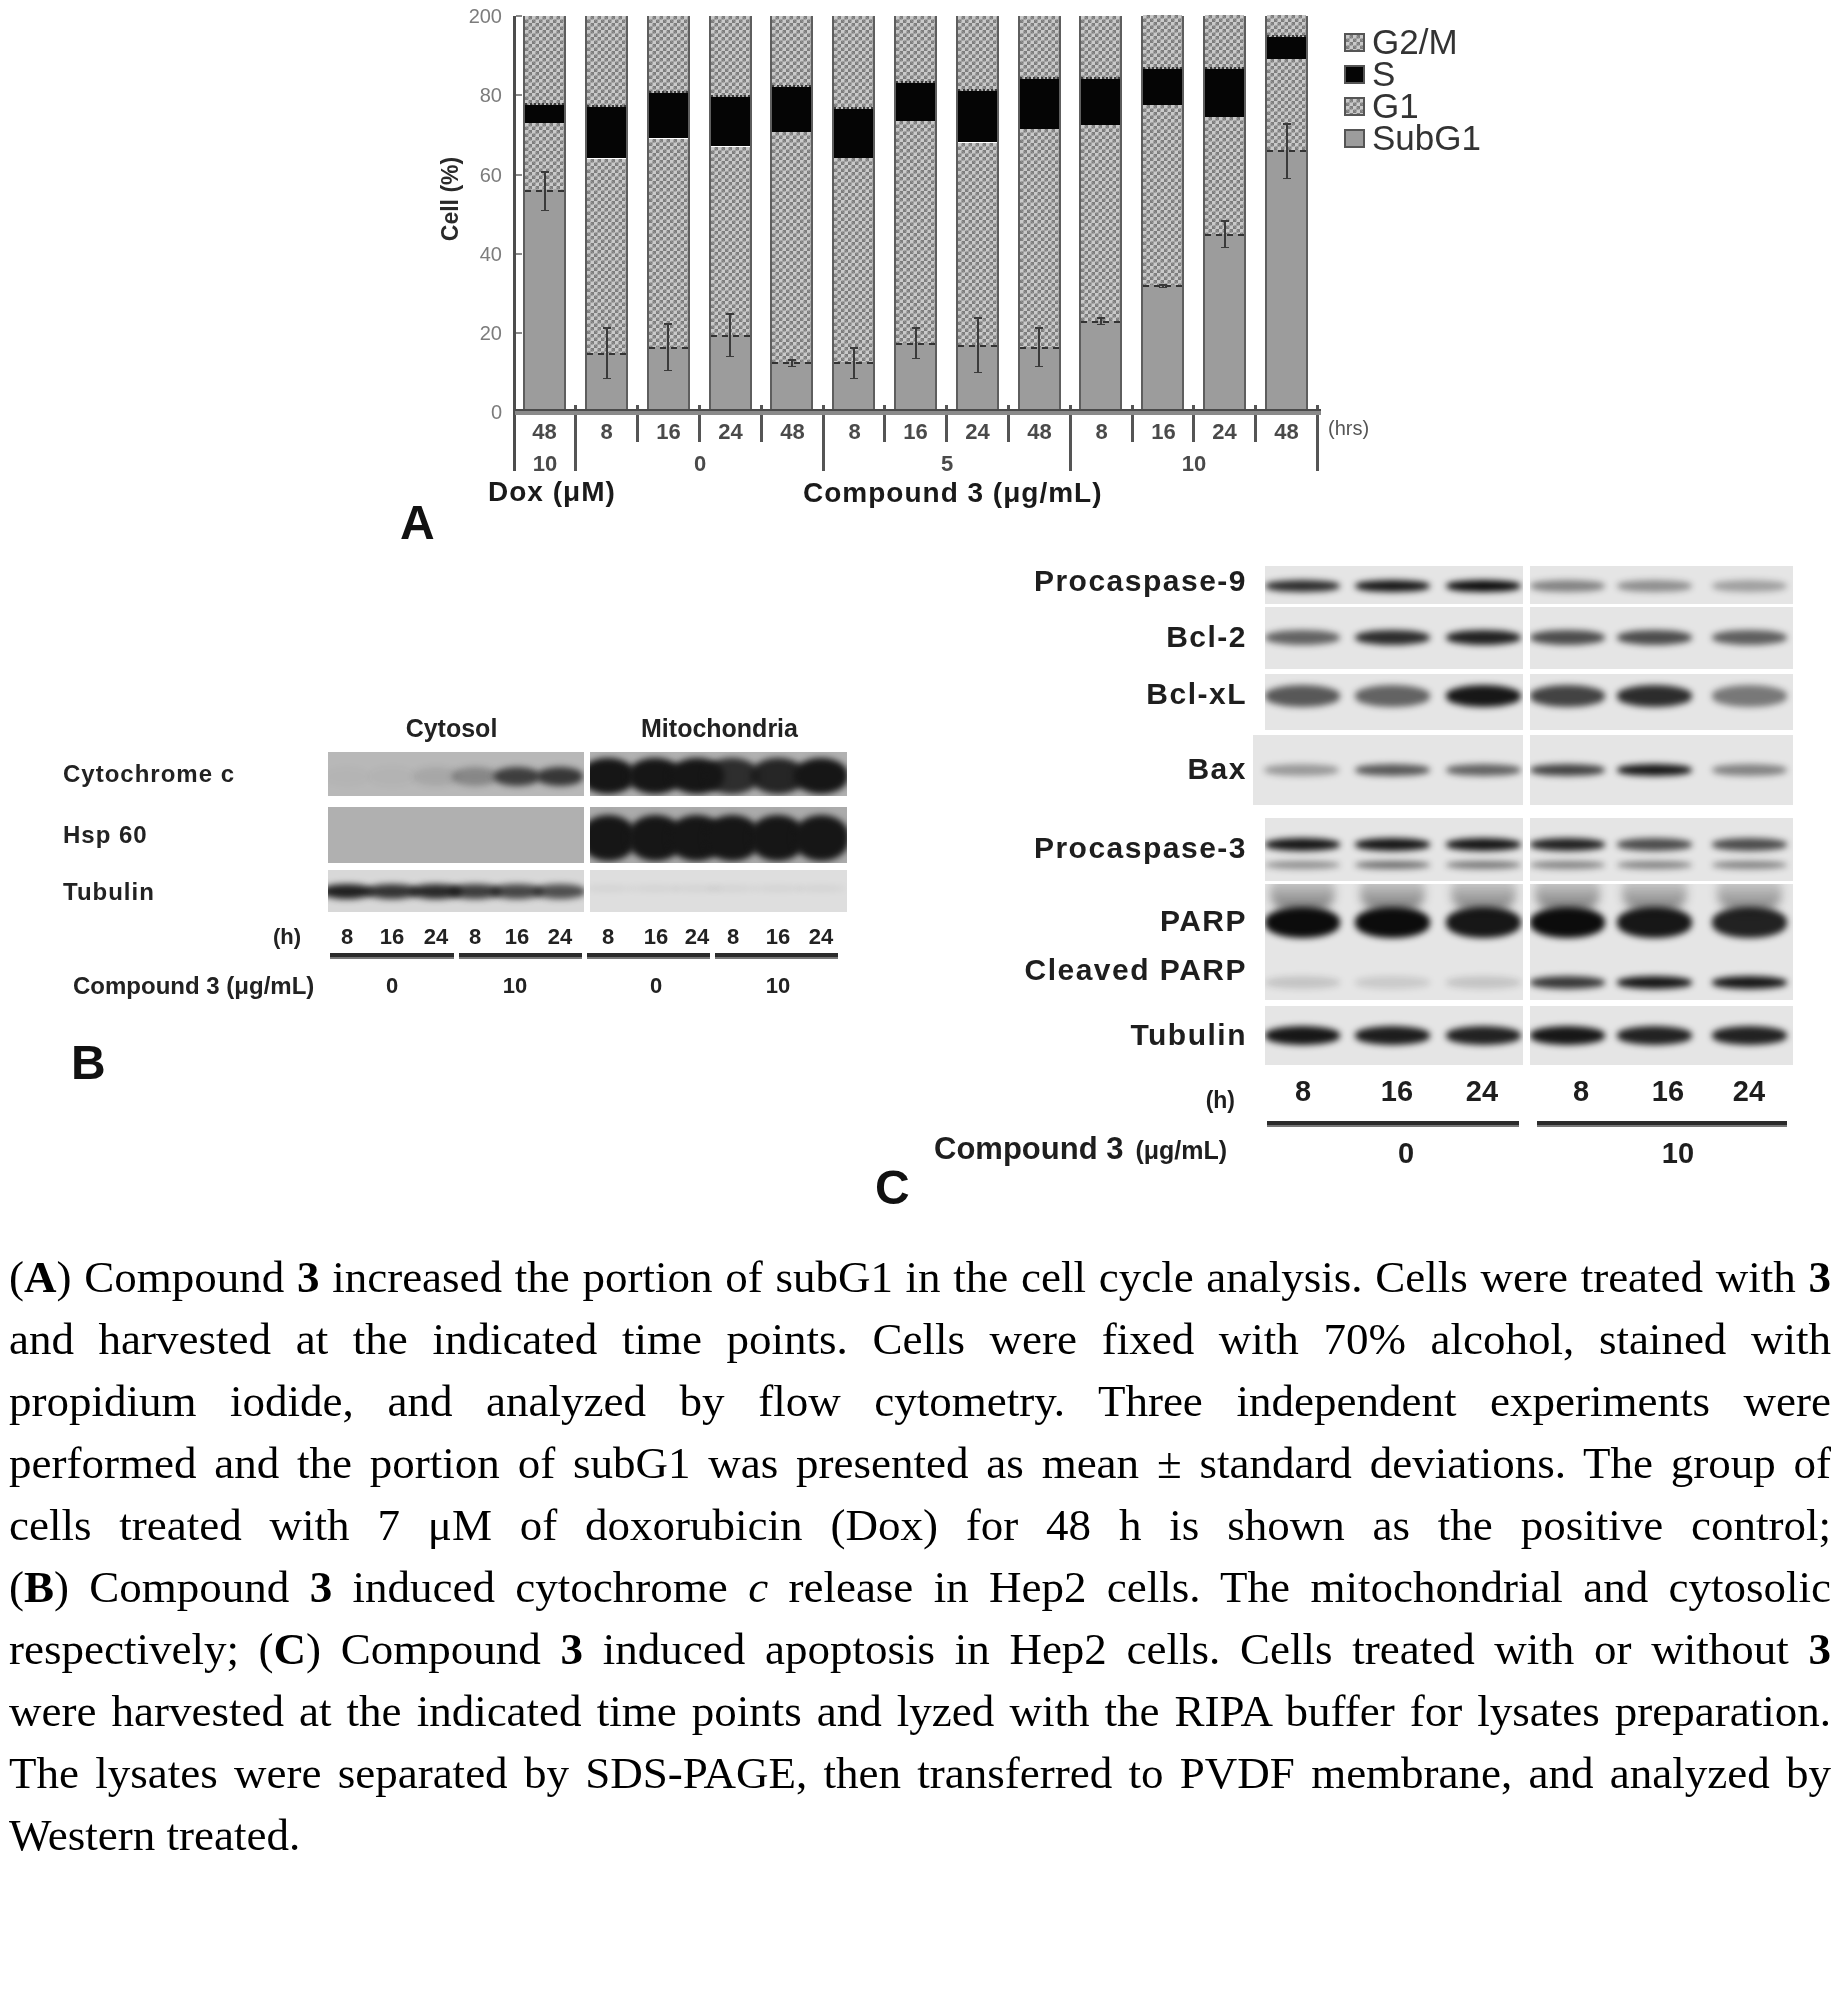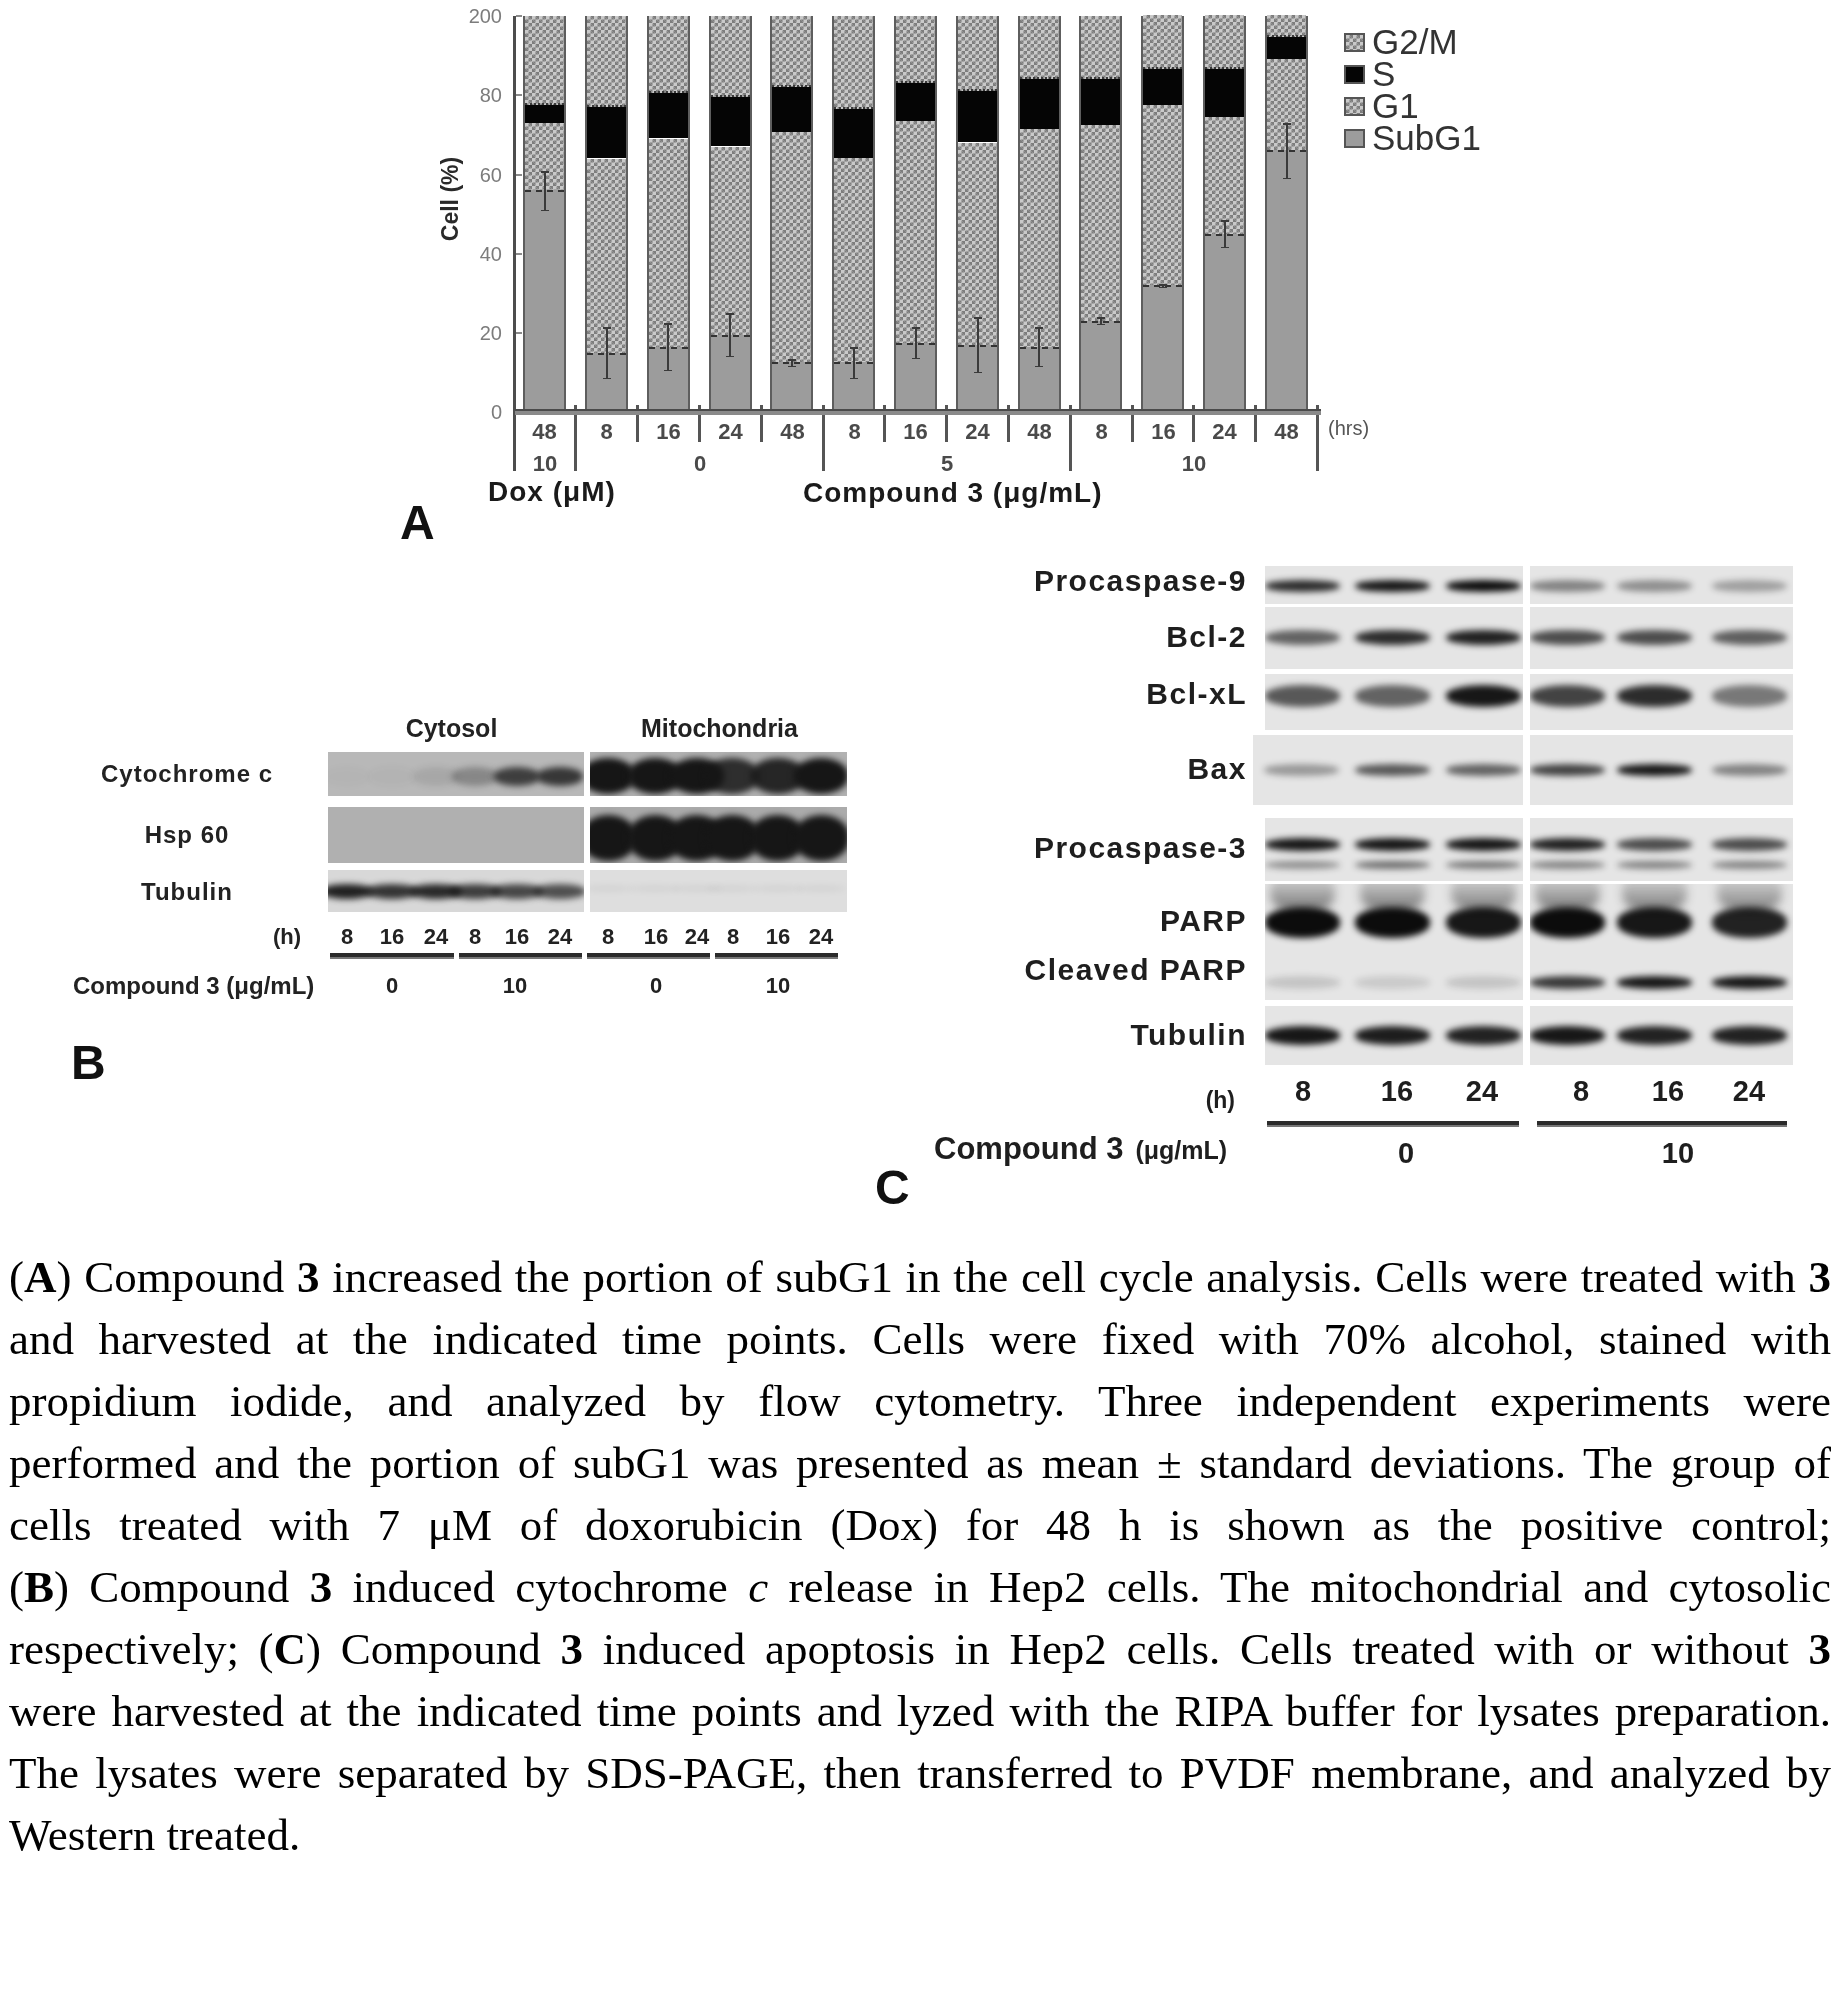--- a/index.html
+++ b/index.html
@@ -29,21 +29,21 @@
   .panel-letter{font-size:48px;font-weight:bold;line-height:48px;color:#111;}
   .legend-item{position:absolute;left:1344px;width:298px;height:32px;}
   .legend-box{position:absolute;left:0;top:6.5px;width:21px;height:19px;box-sizing:border-box;border:2.5px solid #555;}
   .legend-text{position:absolute;left:28px;top:0;font-size:35px;line-height:32px;color:#333;white-space:nowrap;}
 
   
   .blot{position:absolute;overflow:hidden;}
   .band{position:absolute;border-radius:50% / 45%;filter:blur(3px);}
   .smear{position:absolute;filter:blur(5px);border-radius:40%;}
   .b-head{position:absolute;width:199px;text-align:center;font-size:25px;font-weight:bold;line-height:28px;color:#222;}
-  .b-label{position:absolute;width:248px;text-align:center;font-size:24px;font-weight:bold;line-height:28px;letter-spacing:1px;color:#222;white-space:nowrap;}
+  .b-label{position:absolute;width:248px;text-align:left;font-size:24px;font-weight:bold;line-height:28px;letter-spacing:1px;color:#222;white-space:nowrap;}
   .b-hour,.b-dose{position:absolute;width:50px;text-align:center;font-size:22px;font-weight:bold;line-height:25px;color:#222;}
   .b-dose{width:60px;}
   .group-line{position:absolute;background:#2b2b2b;border-bottom:2px solid #777;box-sizing:border-box;}
   .c-label{position:absolute;width:348px;text-align:right;font-size:30px;font-weight:bold;line-height:36px;letter-spacing:1.5px;color:#1e1e1e;white-space:nowrap;}
   .c-hour,.c-dose{position:absolute;width:60px;text-align:center;font-size:29px;font-weight:bold;line-height:33px;color:#1e1e1e;}
   .c-treat{font-size:31px;font-weight:bold;line-height:35px;color:#1e1e1e;}
   .c-unit{font-size:25px;margin-left:12px;}
 
   
   #caption{position:absolute;left:9px;top:1246px;width:1822px;font-family:"Liberation Serif",serif;font-size:45px;line-height:62px;color:#000;}

